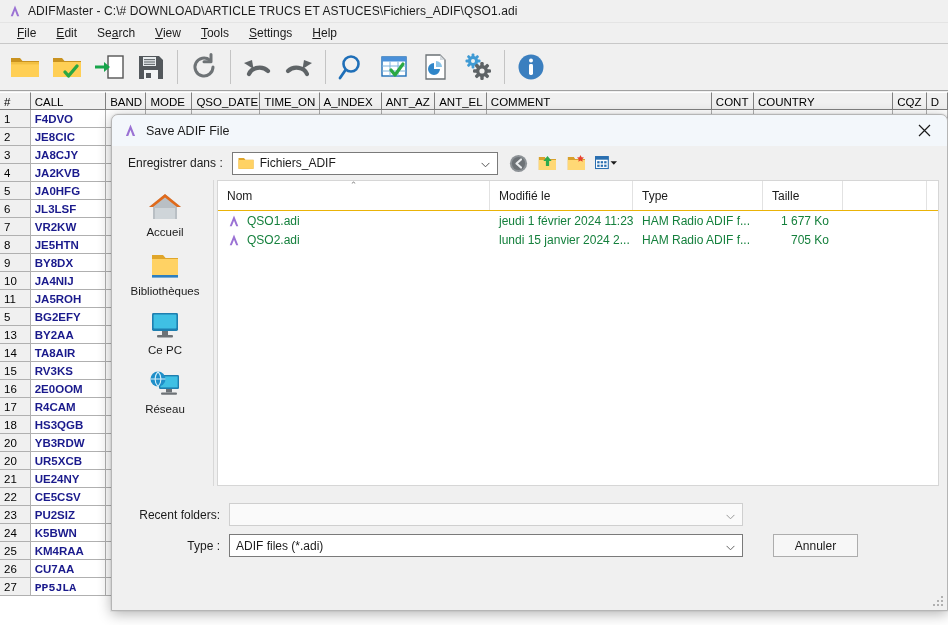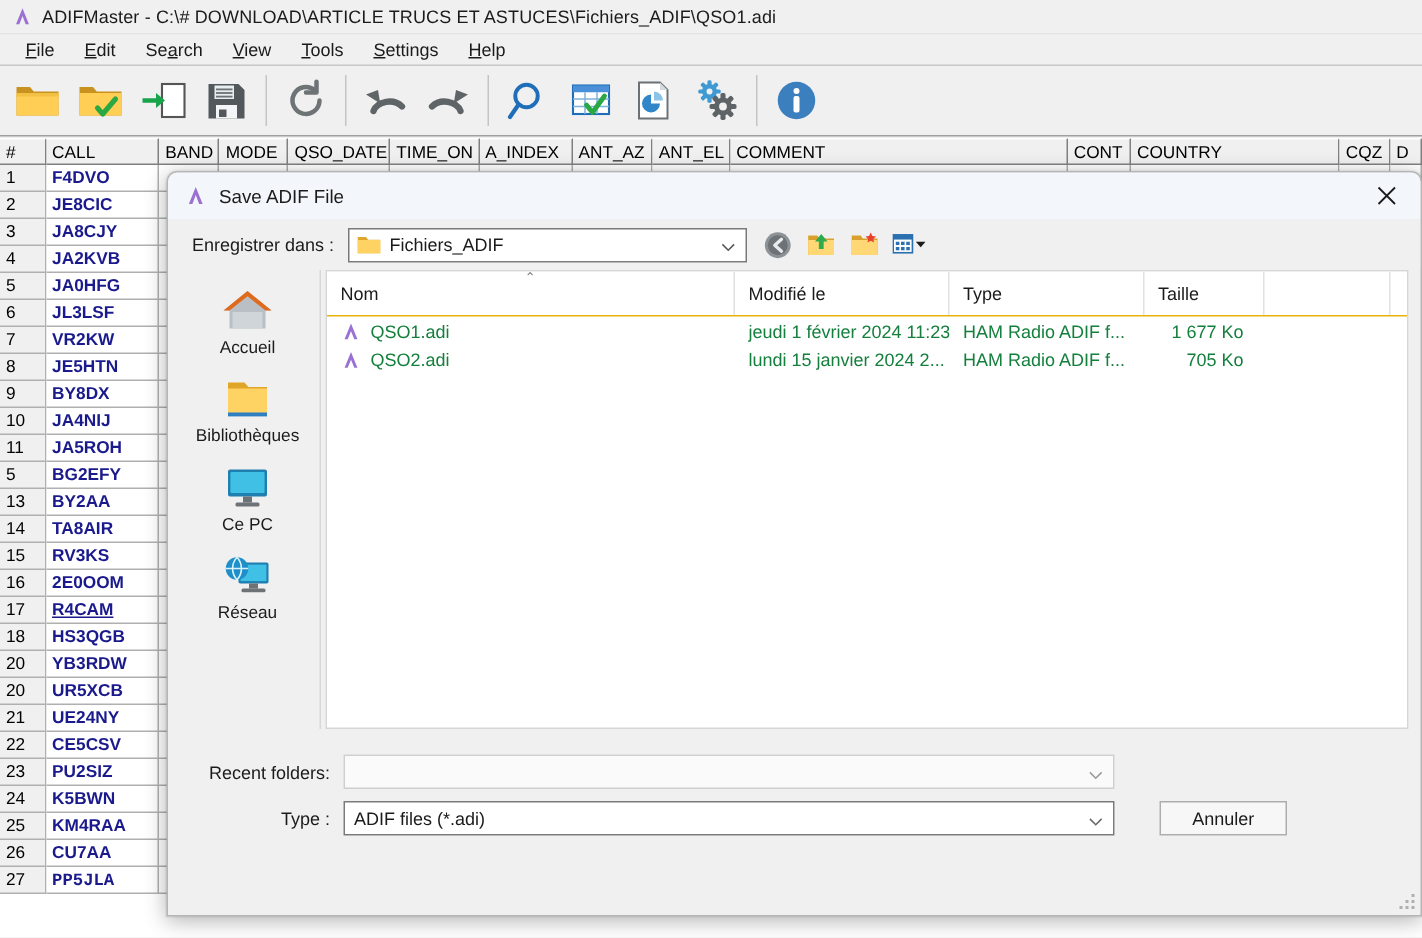--- a/index.html
+++ b/index.html
@@ -591,21 +591,21 @@
           <div class="gc" style="width: 56px;"></div>
           <div class="gc" style="width: 54px;"></div>
           <div class="gc" style="width: 236px;"></div>
           <div class="gc" style="width: 44px;"></div>
           <div class="gc" style="width: 146px;"></div>
           <div class="gc" style="width: 35px;"></div>
           <div class="gc tail" style="width: 22px;">24</div>
         </div>
         <div class="grow">
           <div class="gc num" style="width: 32px;">17</div>
-          <div class="gc call" style="width: 79px; text-decoration: underline;">R4CAM</div>
+          <div class="gc call" style="width: 79px;">R4CAM</div>
           <div class="gc" style="width: 42px;"></div>
           <div class="gc" style="width: 48px;"></div>
           <div class="gc" style="width: 71px;"></div>
           <div class="gc" style="width: 62px;"></div>
           <div class="gc" style="width: 65px;"></div>
           <div class="gc" style="width: 56px;"></div>
           <div class="gc" style="width: 54px;"></div>
           <div class="gc" style="width: 236px;"></div>
           <div class="gc" style="width: 44px;"></div>
           <div class="gc" style="width: 146px;"></div>

